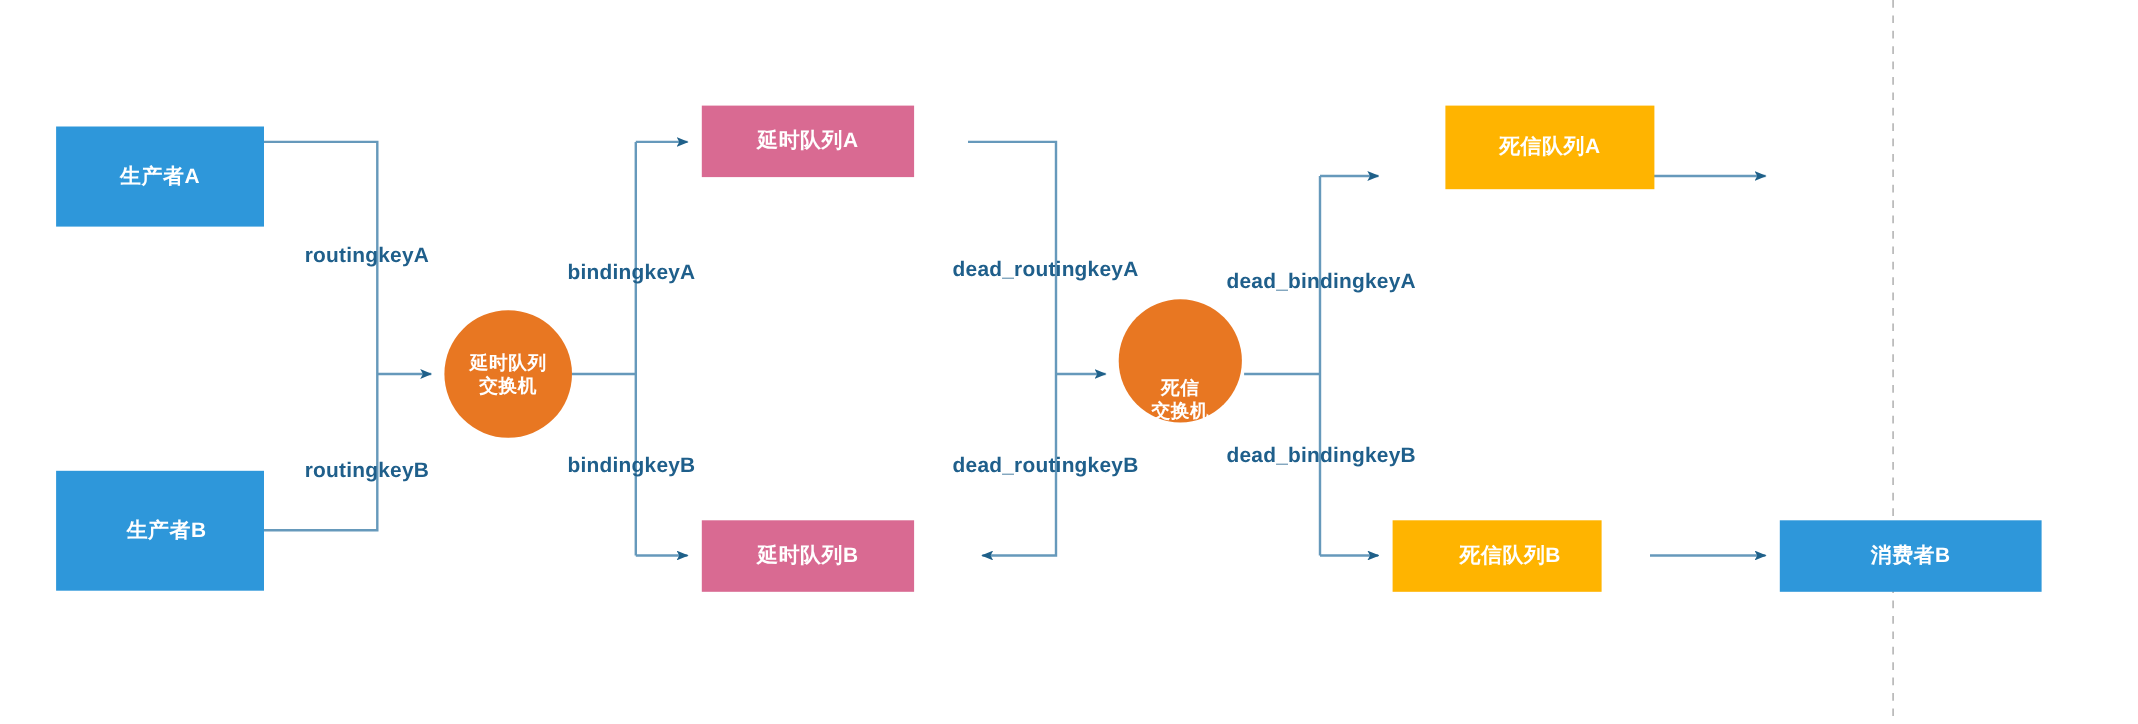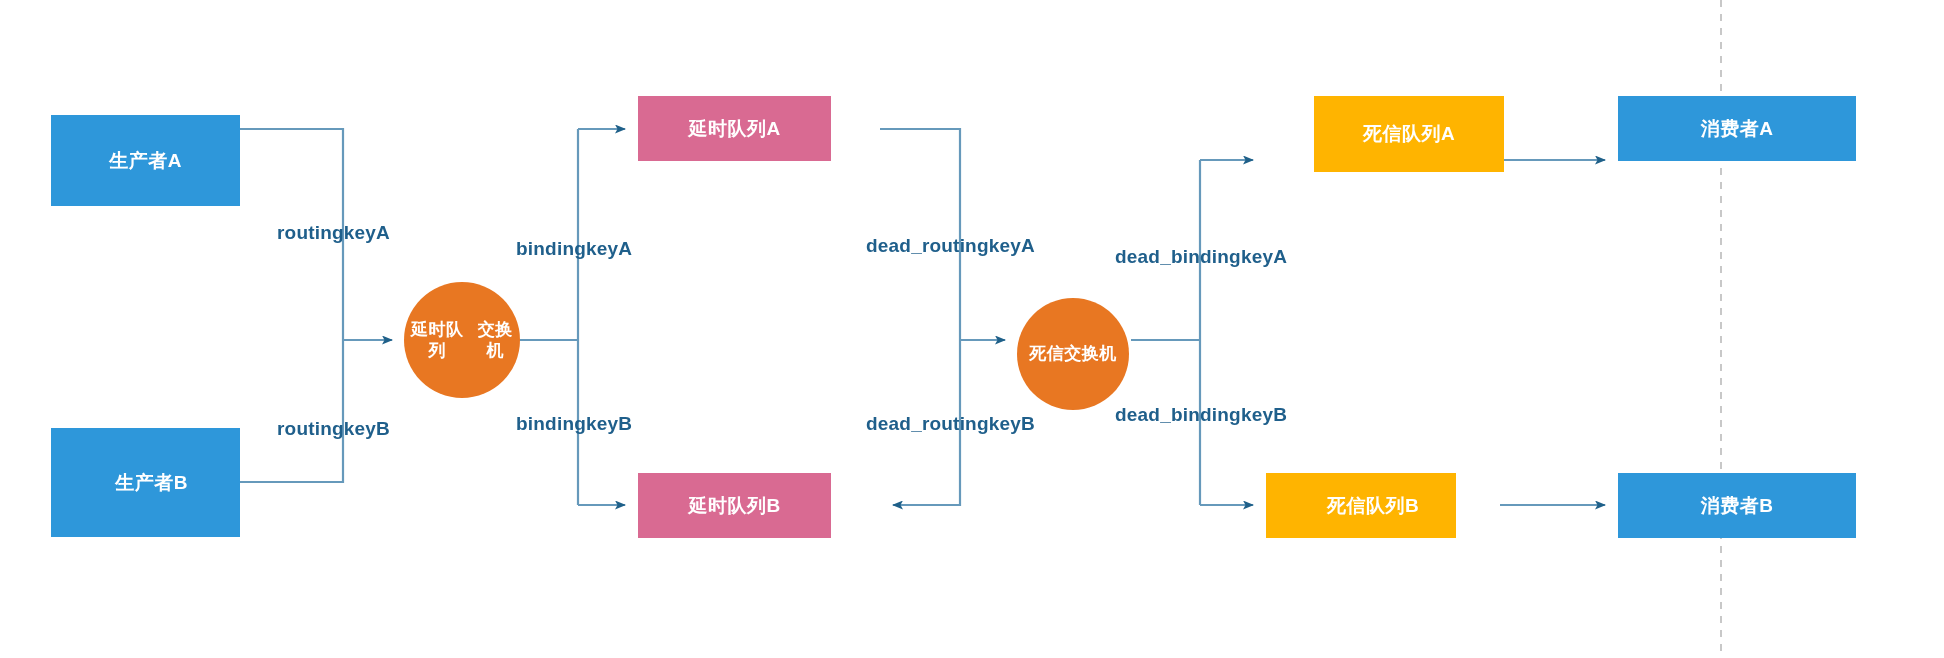--- a/index.html
+++ b/index.html
@@ -36,21 +36,21 @@
   }
   .node.box{ font-size:19px; }
   .node.producer{ background:#2E97DA; }
   .node.consumer{ background:#2E97DA; }
   .node.delayq{ background:#D96A92; }
   .node.deadq{ background:#FFB400; }
   .node.circle{
     border-radius:50%;
     background:#E87722;
     font-size:17px;
-    flex-direction:row;
+    flex-direction:column;
   }
   .node.circle span{ display:block; }
   .edge-label{
     position:absolute;
     color:#1F5F8B;
     font-size:19px;
     font-weight:700;
     white-space:nowrap;
     letter-spacing:0.2px;
   }
@@ -120,36 +120,33 @@
   </div>
 
   <div class="node box delayq" style="left:638px; top:96px;  width:193px; height:65px;justify-content:center;">
     <span>延时队列A</span>
   </div>
 
   <div class="node box delayq" style="left:638px; top:473px; width:193px; height:65px;">
     <span>延时队列B</span>
   </div>
 
-  <div class="node circle" style="left:1017px; top:298px; width:112px; height:112px;">
+  <div class="node circle" style="left:1017px; top:272px; width:112px; height:112px;justify-content:flex-end;">
     <span>死信</span>
     <span>交换机</span>
   </div>
 
   <div class="node box deadq" style="left:1266px; top:96px;  width:190px; height:76px;margin-left:48px;">
     <span>死信队列A</span>
   </div>
 
   <div class="node box deadq" style="left:1266px; top:473px; width:190px; height:65px;padding-left:24px;">
     <span>死信队列B</span>
   </div>
 
-  <div class="node box consumer" style="left:1618px; top:96px;  width:238px; height:65px;">
-    <span>消费者A</span>
-  </div>
 
   <div class="node box consumer" style="left:1618px; top:473px; width:238px; height:65px;">
     <span>消费者B</span>
   </div>
 
   <div class="edge-label" style="left:277px; top:222px;">routingkeyA</div>
 
   <div class="edge-label" style="left:277px; top:418px;">routingkeyB</div>
 
   <div class="edge-label" style="left:516px; top:238px;">bindingkeyA</div>

